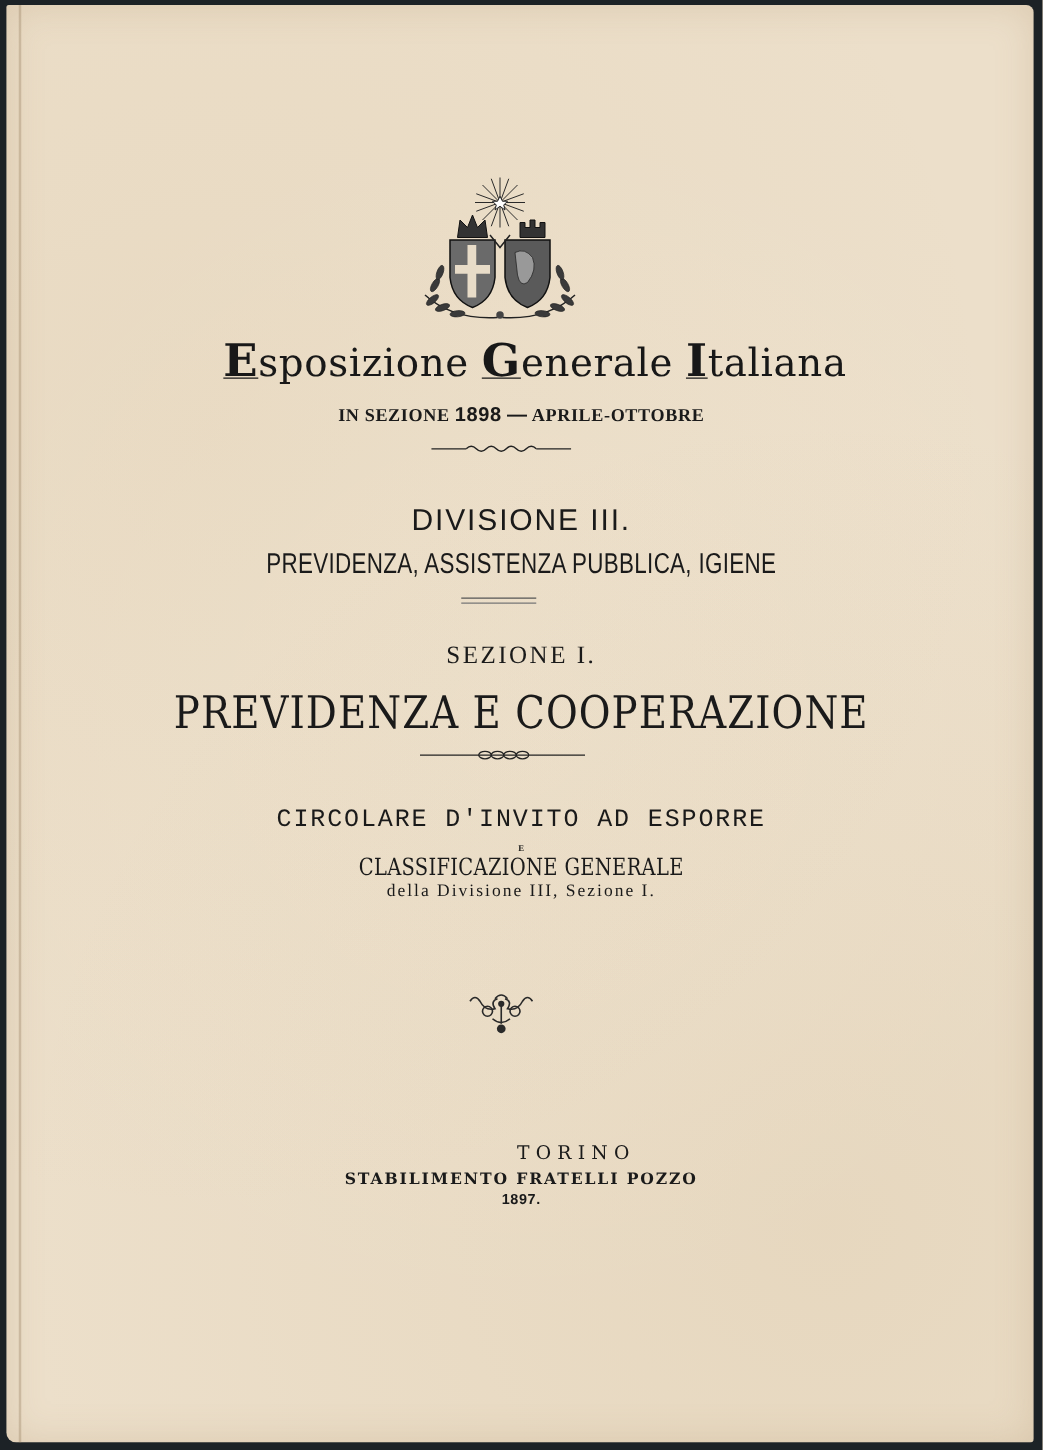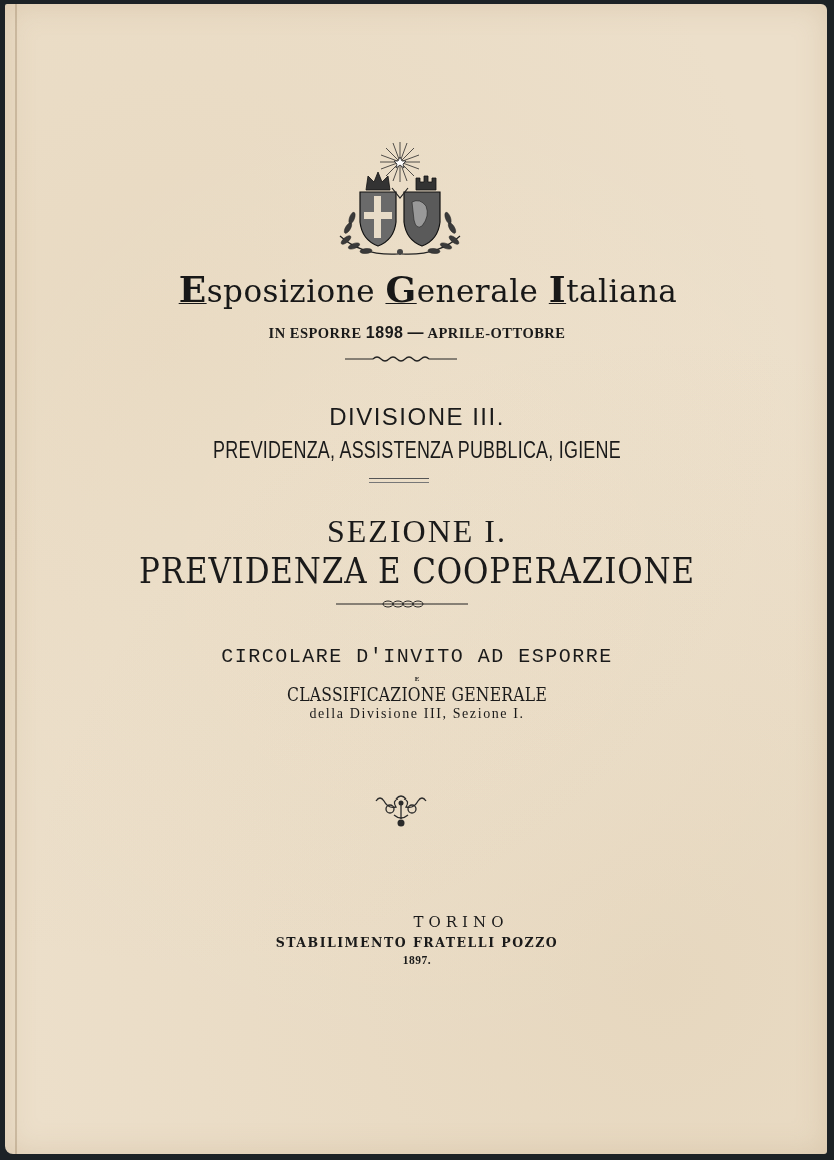--- a/index.html
+++ b/index.html
@@ -23,31 +23,31 @@
   .title {
     top:268px; font-family:"DejaVu Serif", serif; font-size:31px; letter-spacing:0.5px; color:#181818;padding-left:11px;
   }
   .title .cap { font-weight:bold; font-size:36px; text-decoration:underline; text-decoration-thickness:1px; }
   .subtitle { top:324px; font-family:"Liberation Serif", serif; font-weight:bold; font-size:14.5px; letter-spacing:0.5px; }
   .subtitle .num { font-family:"Liberation Sans", sans-serif; font-weight:bold; font-size:16px; }
   .orn1 { position:absolute; left:345px; top:352px; width:112px; height:14px; }
   .div-label { top:403px; font-family:Liberation Sans, sans-serif; font-size:24px; letter-spacing:1.5px; }
   .div-title { top:437px; font-family:"Liberation Sans Narrow","Liberation Sans", sans-serif; font-size:23px; font-weight:normal; transform:scaleX(0.78); letter-spacing:0.3px; }
   .rule-double { position:absolute; left:369px; top:478px; width:60px; height:3px; border-top:1px solid #555; border-bottom:1px solid #777; }
-  .sez-label { top:513px; font-family:"Liberation Serif", serif; font-size:32px; letter-spacing:2px; }
+  .sez-label { top:513px; font-family:"Liberation Serif", serif; font-size:20px; letter-spacing:2px; }
   .sez-title { top:550px; font-family:"DejaVu Serif", serif; font-size:36px; letter-spacing:1px; transform:scaleX(0.86); }
   .orn2 { position:absolute; left:336px; top:598px; width:132px; height:12px; }
   .circ { top:645px; font-family:"Liberation Mono", monospace; font-size:20px; letter-spacing:1.5px; }
   .e { top:675px; font-family:"Liberation Serif", serif; font-size:7px; font-weight:bold; }
   .class-title { top:683px; font-family:"DejaVu Serif", serif; font-size:19px; transform:scaleX(0.82); letter-spacing:0.3px; }
   .class-sub { top:706px; font-family:Liberation Serif, serif; font-size:14px; letter-spacing:1.6px; }
   .orn3 { position:absolute; left:372px; top:793px; width:58px; height:36px; }
   .city { top:913px; font-family:"DejaVu Serif", serif; font-size:15px; letter-spacing:5px;padding-left:44px; }
   .printer { top:935px; font-family:"DejaVu Serif", serif; font-weight:bold; font-size:12.5px; letter-spacing:1.5px; }
-  .year { top:954px; font-family:Liberation Serif, serif; font-weight:bold; font-size:11.5px; letter-spacing:0.5px; }
+  .year { top:954px; font-family:Liberation Sans, sans-serif; font-weight:bold; font-size:11.5px; letter-spacing:0.5px; }
 </style>
 </head>
 <body>
 
 <div class="page">
   <div class="spine"></div>
 </div>
 
 <svg class="emblem" viewBox="0 0 136 120">
   <g stroke="#2a2a2a" stroke-width="0.8" fill="none">
@@ -92,21 +92,21 @@
   <circle cx="68" cy="112" r="3" fill="#444"></circle>
 </svg>
 
 <div class="center title">
   <span class="cap">E</span><span>sposizione</span>
   <span class="cap">G</span><span>enerale</span>
   <span class="cap">I</span><span>taliana</span>
 </div>
 
 <div class="center subtitle">
-  <span>IN ESPORRE</span>
+  <span>IN SEZIONE</span>
   <span class="num">1898</span>
   <span class="num">—</span>
   <span>APRILE-OTTOBRE</span>
 </div>
 
 <svg class="orn1" viewBox="0 0 112 14">
   <line x1="0" y1="7" x2="28" y2="7" stroke="#222" stroke-width="1"></line>
   <path d="M28 7 Q32 3 36 7 Q40 11 44 7 Q48 3 52 7 Q56 11 60 7 Q64 3 68 7 Q72 11 76 7 Q80 3 84 7" stroke="#222" fill="none" stroke-width="1.2"></path>
   <line x1="84" y1="7" x2="112" y2="7" stroke="#222" stroke-width="1"></line>
 </svg>

